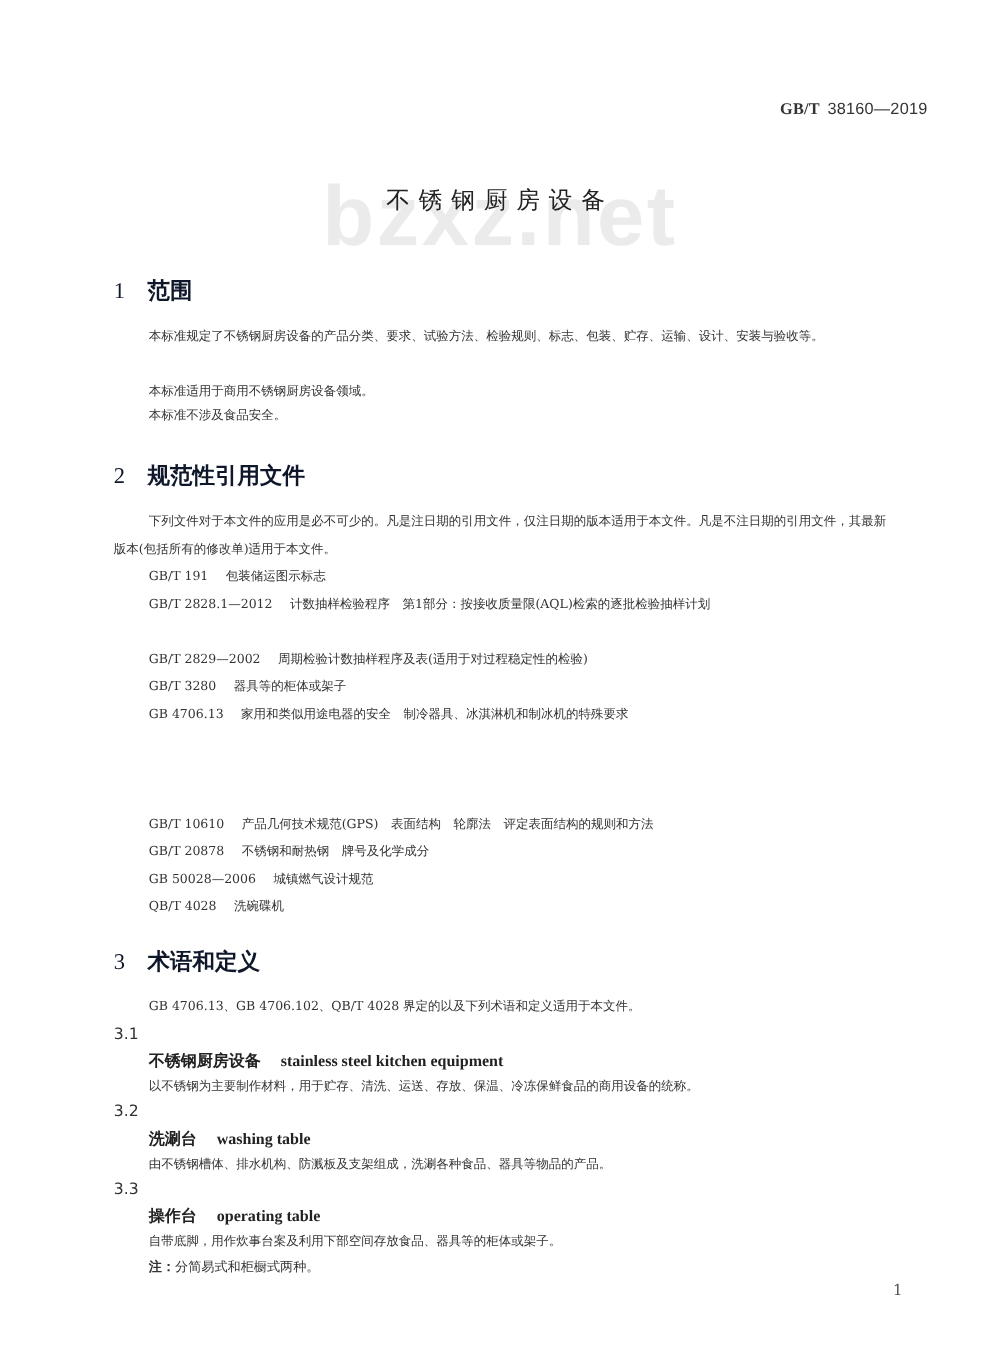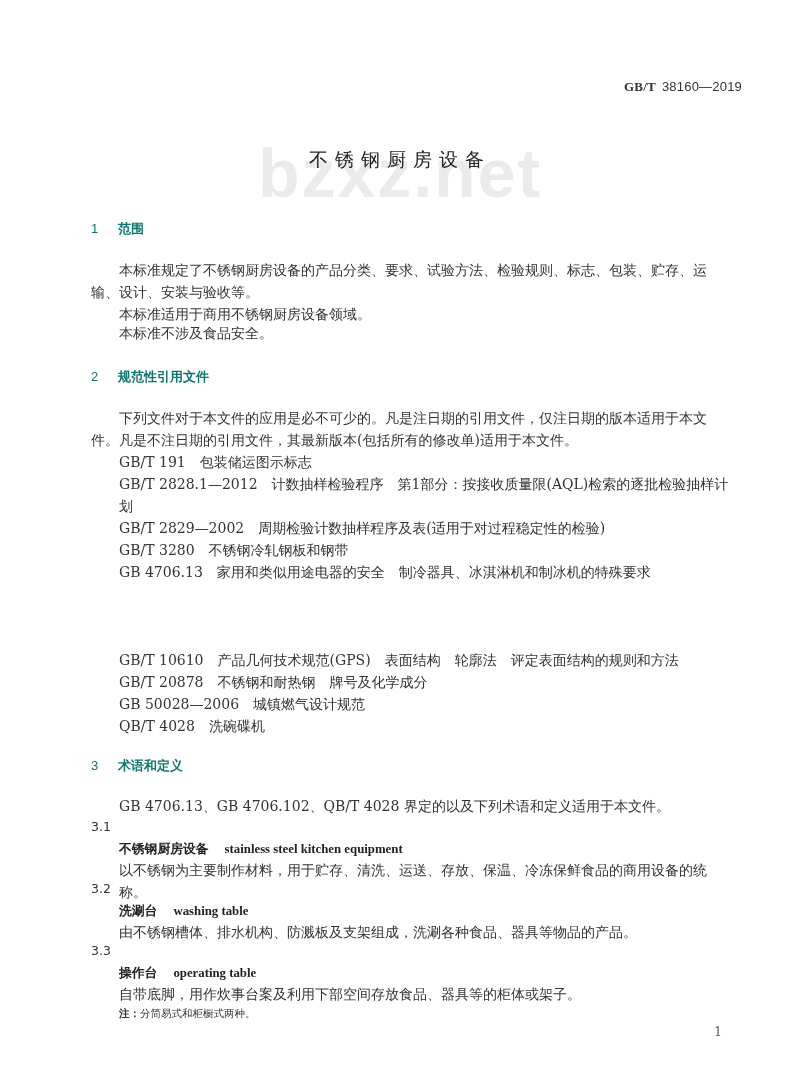--- a/index.html
+++ b/index.html
@@ -8,24 +8,24 @@
     .page { position: absolute; left: 0; top: 0; width: 800px; height: 1090px; background: #fff; padding-left: 28px; }
     .std-no { position: absolute; right: 86px; top: 79px; font-size: 13px; color: #333;
               font-family: "Liberation Sans", "DejaVu Sans", sans-serif; letter-spacing: 0.2px; }
     .std-no b { font-family: "Liberation Serif", "DejaVu Serif", serif; font-weight: bold; margin-right: 6px; }
     .watermark { position: absolute; left: 200px; top: 128px; width: 400px; text-align: center;
                  font-family: "Liberation Sans", "DejaVu Sans", sans-serif; font-weight: bold;
                  font-size: 68px; color: #ebebeb; letter-spacing: 2px; line-height: 90px; }
     .doc-title { position: absolute; left: 0; width: 800px; top: 147px; text-align: center;
                  font-family: "DejaVu Sans", "Liberation Sans", sans-serif; font-size: 19px;
                  letter-spacing: 7px; color: #222; }
-    .h { position: absolute; left: 91px; font-family: Liberation Sans, sans-serif;
-         font-size: 13px; font-weight: bold; color: #0f766e; }
+    .h { position: absolute; left: 91px; font-family: Liberation Serif, serif;
+         font-size: 18px; font-weight: bold; color: #0f172a; }
     .h .num { font-weight: normal; display: inline-block; width: 27px; }
-    .p { position: absolute; left: 91px; width: 620px; font-size: 14px; line-height: 22px; color: #333; }
+    .p { position: absolute; left: 91px; width: 620px; font-size: 10px; line-height: 22px; color: #333; }
     .indent { text-indent: 28px; }
     .ref { padding-left: 28px; }
     .ref .code { margin-right: 14px; }
     .clause { position: absolute; left: 91px; font-family: "DejaVu Sans", "Liberation Sans", sans-serif;
               font-size: 12.5px; color: #333; }
     .term { position: absolute; left: 119px; font-size: 12.8px; color: #222; }
     .term .cn { font-family: "DejaVu Sans", "Liberation Sans", sans-serif; font-weight: bold; margin-right: 16px; }
     .term .en { font-family: "Liberation Serif", "DejaVu Serif", serif; font-weight: bold; }
     .note { position: absolute; left: 119px; font-size: 10.5px; color: #333; }
     .note b { font-family: "DejaVu Sans", sans-serif; }
@@ -51,21 +51,21 @@
   <div class="p indent" style="top:322px;">本标准不涉及食品安全。</div>
 
   <div class="h" style="top:368px;">
     <span class="num">2</span><span>规范性引用文件</span>
   </div>
   <div class="p indent" style="top:407px;">下列文件对于本文件的应用是必不可少的。凡是注日期的引用文件，仅注日期的版本适用于本文件。凡是不注日期的引用文件，其最新版本(包括所有的修改单)适用于本文件。</div>
 
   <div class="p ref" style="top:451px;"><span class="code">GB/T 191</span><span>包装储运图示标志</span></div>
   <div class="p ref" style="top:473px;text-indent:0;"><span class="code">GB/T 2828.1—2012</span><span>计数抽样检验程序　第1部分：按接收质量限(AQL)检索的逐批检验抽样计划</span></div>
   <div class="p ref" style="top:517px;"><span class="code">GB/T 2829—2002</span><span>周期检验计数抽样程序及表(适用于对过程稳定性的检验)</span></div>
-  <div class="p ref" style="top:539px;"><span class="code">GB/T 3280</span><span>不锈钢冷轧钢板和钢带</span></div>
+  <div class="p ref" style="top:539px;"><span class="code">GB/T 3280</span><span>器具等的柜体或架子</span></div>
   <div class="p ref" style="top:561px;"><span class="code">GB 4706.13</span><span>家用和类似用途电器的安全　制冷器具、冰淇淋机和制冰机的特殊要求</span></div>
   <div class="p ref" style="top:649px;"><span class="code">GB/T 10610</span><span>产品几何技术规范(GPS)　表面结构　轮廓法　评定表面结构的规则和方法</span></div>
   <div class="p ref" style="top:671px;"><span class="code">GB/T 20878</span><span>不锈钢和耐热钢　牌号及化学成分</span></div>
   <div class="p ref" style="top:693px;"><span class="code">GB 50028—2006</span><span>城镇燃气设计规范</span></div>
   <div class="p ref" style="top:715px;"><span class="code">QB/T 4028</span><span>洗碗碟机</span></div>
 
   <div class="h" style="top:757px;">
     <span class="num">3</span><span>术语和定义</span>
   </div>
   <div class="p indent" style="top:795px;">GB 4706.13、GB 4706.102、QB/T 4028 界定的以及下列术语和定义适用于本文件。</div>

